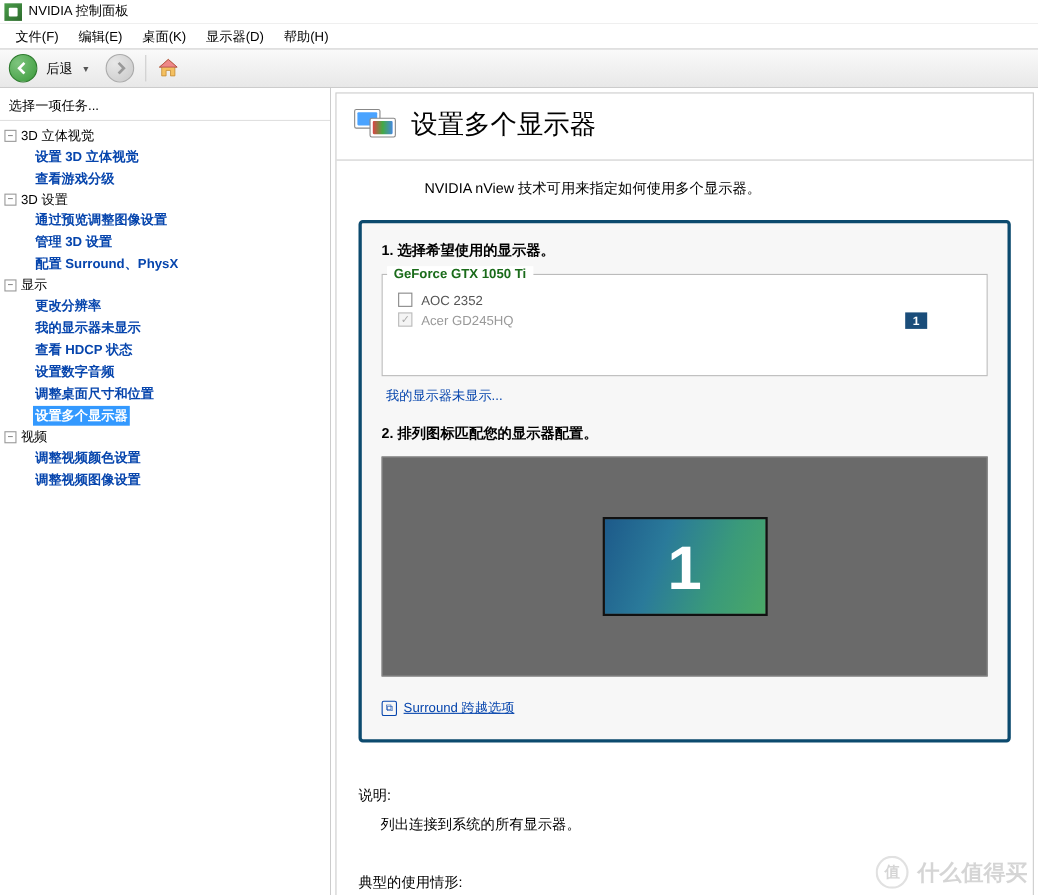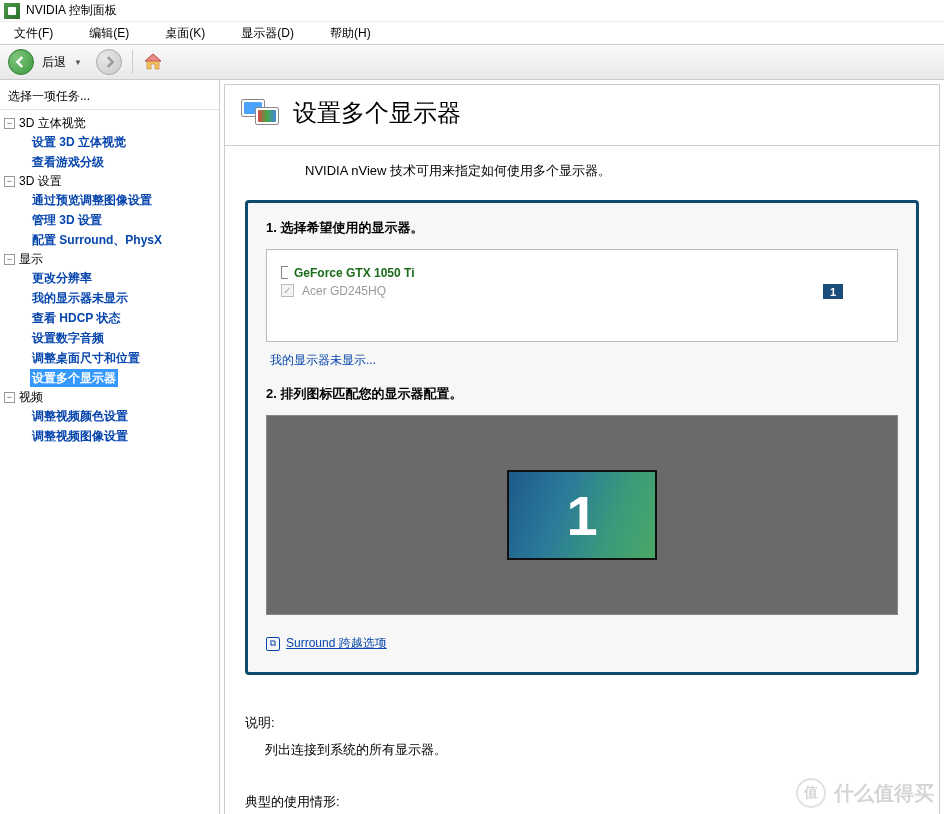--- a/index.html
+++ b/index.html
@@ -1,31 +1,31 @@
 <!DOCTYPE html>
 <html><head>
 <meta charset="utf-8">
 <style>
 * { box-sizing: border-box; margin: 0; padding: 0; }
 body { font-family: "Microsoft YaHei", "SimSun", Tahoma, sans-serif; font-size: 12px; background: #fff; width: 944px; height: 814px; overflow: hidden; position: relative; }
 .titlebar { height: 22px; background: #fff; display: flex; align-items: center; padding: 0 4px; border-bottom: 1px solid #eee; }
 .titlebar-icon { width: 16px; height: 16px; background: linear-gradient(135deg,#4a9d4a,#2d6b2d); margin-right: 6px; display:flex; align-items:center; justify-content:center; }
 .titlebar-icon::after{content:"";width:8px;height:8px;background:#fff;border-radius:1px;}
-.menubar { height: 22px; display: flex; align-items: center; padding: 0 6px; gap: 20px; background:#fff; }
+.menubar { height: 22px; display: flex; align-items: center; padding: 0 6px; gap: 2px; background:#fff; }
 .menubar span { padding: 2px 8px; cursor: default; }
 .toolbar { height: 36px; background: linear-gradient(#fafafa,#e8e8e8); border-top: 1px solid #ccc; border-bottom: 1px solid #ccc; display: flex; align-items: center; padding: 0 8px; gap: 4px; }
 .nav-btn { width: 26px; height: 26px; border-radius: 50%; background: radial-gradient(circle at 30% 30%, #7ec47e, #3a9a3a); border: 1px solid #2d7a2d; display: flex; align-items: center; justify-content: center; color: #fff; font-size: 14px; font-weight: bold; }
 .nav-btn.fwd { background: radial-gradient(circle at 30% 30%, #e8e8e8, #c8c8c8); border-color: #aaa; color: #888; }
 .nav-label { font-size: 12px; margin: 0 4px; text-align: right; }
 .nav-drop { font-size: 8px; color: #555; margin-right: 10px; }
 .sep { width: 1px; height: 24px; background: #ccc; margin: 0 6px; }
 .home-icon { width: 20px; height: 18px; position: relative; }
 .home-icon svg { width: 100%; height: 100%; }
 .content { display: flex; height: calc(100% - 80px); }
-.sidebar { width: 220px; border-right: 1px solid #ccc; background: #fff; padding: 4px 0; overflow: auto; }
+.sidebar { width: 301px; border-right: 1px solid #ccc; background: #fff; padding: 4px 0; overflow: auto; }
 .sidebar-title { padding: 4px 8px; border-bottom: 1px solid #e0e0e0; }
 .tree { padding: 4px 0 4px 4px; font-family: "SimSun", sans-serif; }
 .tree-node { display: flex; align-items: center; padding: 1px 0; line-height: 16px; }
 .tree-toggle { width: 11px; height: 11px; border: 1px solid #999; display: flex; align-items: center; justify-content: center; font-size: 9px; line-height: 1; margin-right: 4px; color: #555; background: #fff; flex-shrink: 0; }
 .tree-label { color: #000; }
 .tree-leaf { color: #0645ad; padding: 1px 2px; cursor: pointer; font-weight: bold; }
 .tree-leaf.selected { background: #3399ff; color: #fff; }
 .tree-children { padding-left: 26px; }
 .main { flex: 1; background: #fff; overflow: auto; padding: 0; position: relative; }
 .main-inner { border: 1px solid #ccc; margin: 4px 4px 4px 4px; background: #fff; min-height: 800px; }
@@ -35,21 +35,21 @@
 .header-icon .mon::after { content:""; position: absolute; inset: 2px; border-radius: 1px; }
 .header-icon .m1 { width: 24px; height: 18px; left: 0; top: 6px; }
 .header-icon .m1::after { background: #4aa3ff; }
 .header-icon .m2 { width: 24px; height: 18px; left: 14px; top: 14px; }
 .header-icon .m2::after { background: linear-gradient(90deg, #d44, #4a4, #48d); }
 .page-title { font-family: "SimSun", serif; font-size: 24px; }
 .intro { padding: 16px 40px 20px 80px; font-size: 13px; }
 .panel { margin: 0 20px 20px 20px; background: #f7f7f7; border: 3px solid #0c4a6e; border-radius: 4px; padding: 16px 18px 20px 18px; }
 .step-title { font-weight: bold; font-size: 13px; margin-bottom: 12px; }
 .gpu-box { border: 1px solid #bbb; background: #fff; padding: 14px 14px 40px 14px; position: relative; }
-.gpu-legend { position: absolute; top: -8px; left: 21px; background: #fff; padding: 0 6px; color: #1a6b1a; font-weight: bold; font-family: Tahoma, sans-serif; margin-top: 24px; }
+.gpu-legend { position: absolute; top: -8px; left: 4px; background: #fff; padding: 0 6px; color: #1a6b1a; font-weight: bold; font-family: Tahoma, sans-serif; }
 .display-row { display: flex; align-items: flex-start; padding: 2px 0; font-family: "SimSun", sans-serif; color: #555; }
 .display-row.disabled { color: #999; }
 .chk { width: 13px; height: 13px; border: 1px solid #888; margin-right: 8px; background: #fff; display: flex; align-items: center; justify-content: center; font-size: 10px; }
 .chk.disabled { border-color: #bbb; background: #f4f4f4; color: #aaa; }
 .badge { margin-left: auto; margin-right: 40px; width: 20px; height: 15px; background: #1a4d7a; color: #fff; display: flex; align-items: center; justify-content: center; font-weight: bold; font-size: 11px; }
 .link-text { color: #0645ad; font-size: 12px; cursor: pointer; margin: 10px 0 16px 4px; display: inline-block; }
 .arrange-area { background: #6a6a6a; border: 1px solid #888; height: 200px; display: flex; align-items: center; justify-content: center; margin-bottom: 20px; }
 .monitor-icon { width: 150px; height: 90px; border: 2px solid #111; background: linear-gradient(110deg, #1d5a8a 0%, #2a7a9a 35%, #3a9a7a 70%, #4aa867 100%); display: flex; align-items: center; justify-content: center; color: #fff; font-size: 56px; font-weight: bold; font-family: Arial, sans-serif; }
 .surround-link { display: flex; align-items: center; gap: 6px; color: #0645ad; cursor: pointer; font-family: "SimSun", sans-serif; }
 .surround-link .icn { width: 14px; height: 14px; border: 1px solid #0645ad; border-radius: 2px; display:flex; align-items:center; justify-content:center; font-size:9px; }

